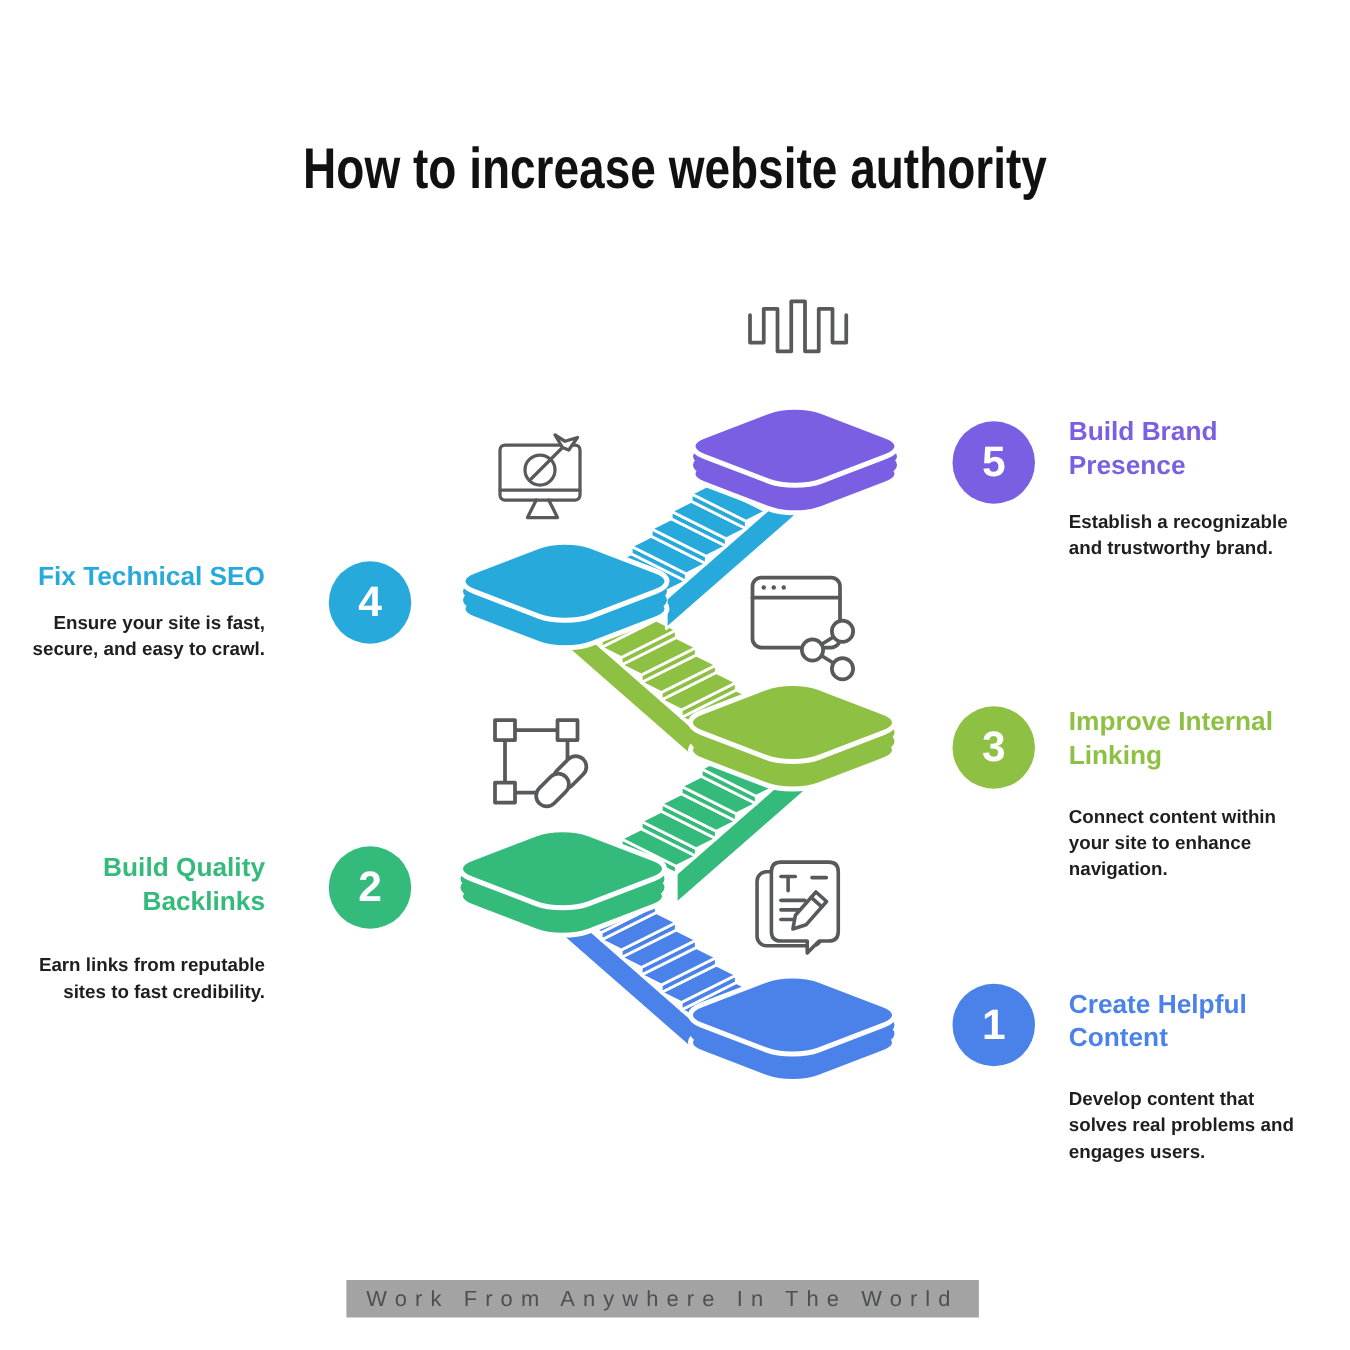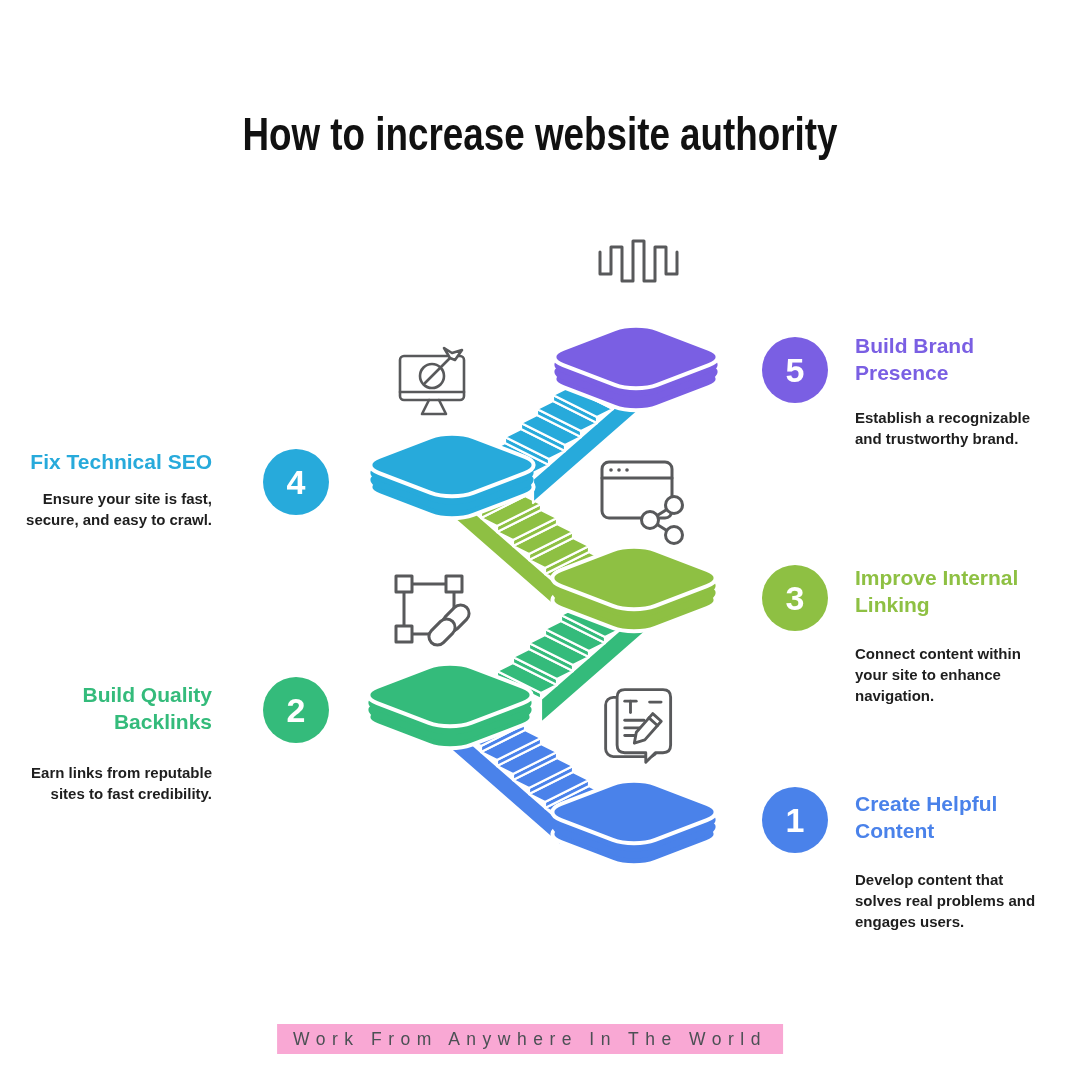--- a/index.html
+++ b/index.html
@@ -215,14 +215,14 @@
     <div class="desc" style="margin-top:12px">Ensure your site is fast,
 secure, and easy to crawl.</div>
   </div>
   <div class="abs step-text" style="left:855px;top:333px">
     <div class="heading" style="color: rgb(122, 95, 227);">Build Brand
 Presence</div>
     <div class="desc" style="margin-top:20px">Establish a recognizable
 and trustworthy brand.</div>
   </div>
 
-  <div id="footer" class="abs" style="color: rgb(75, 80, 84); background-color: #f9a8d4;">Work From Anywhere In The World</div>
+  <div id="footer" class="abs" style="color: rgb(75, 80, 84); background-color: #a3a3a3;">Work From Anywhere In The World</div>
 </div>
 
 </body></html>

